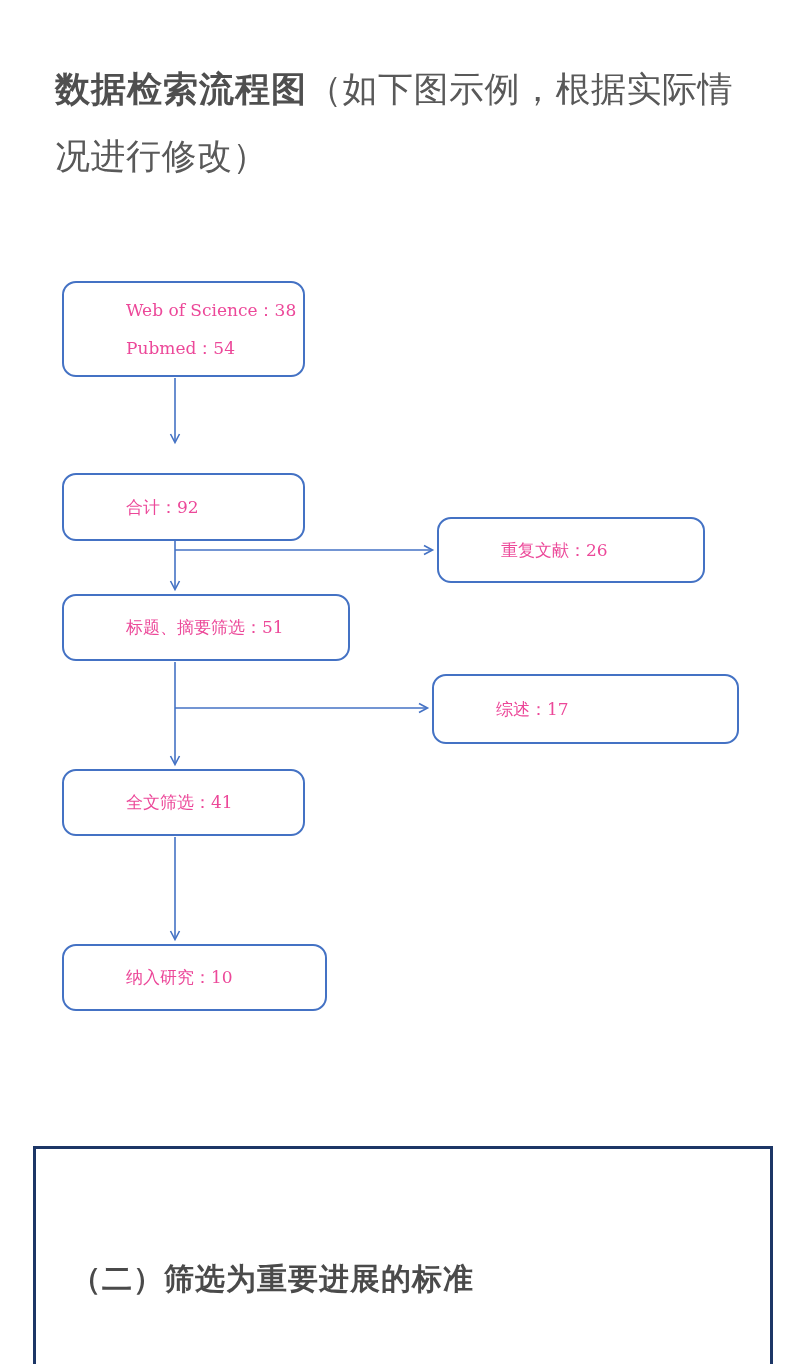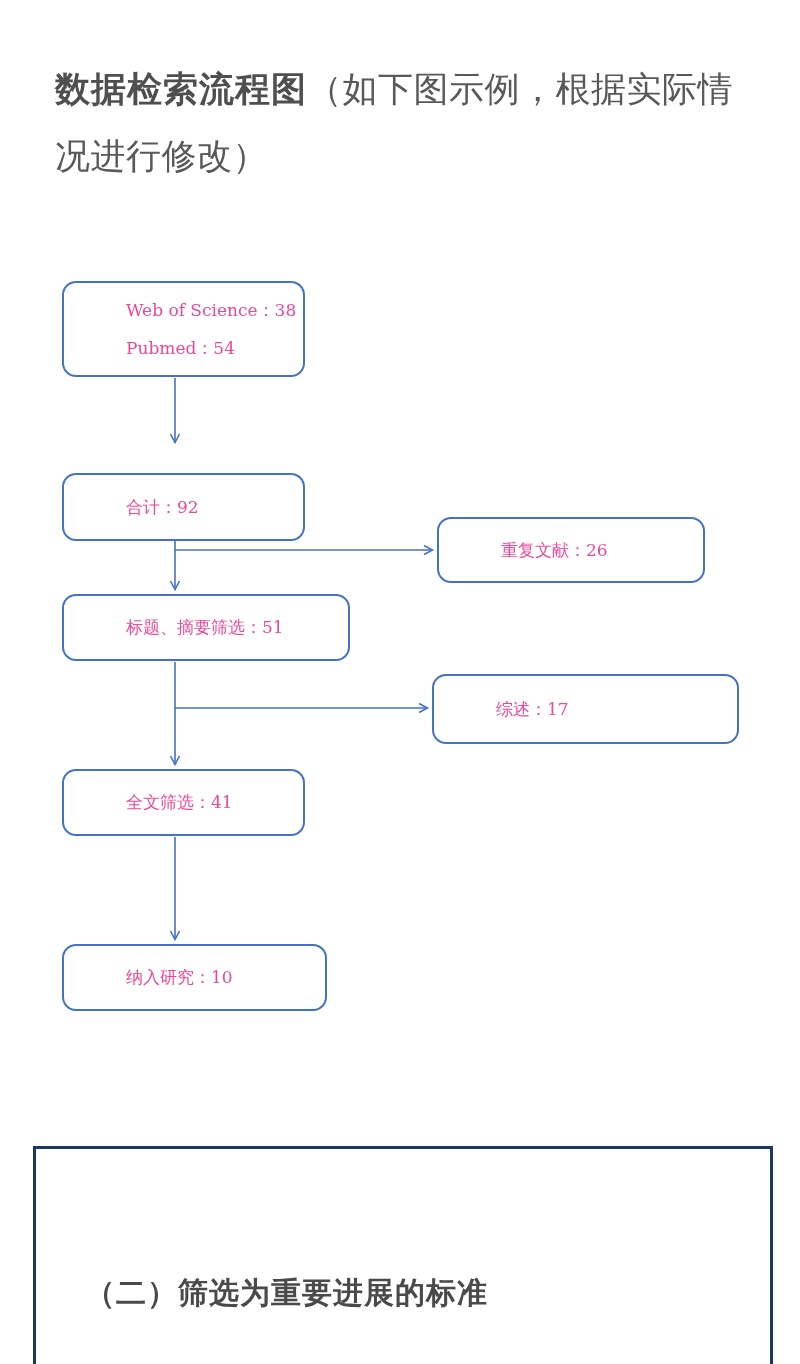--- a/index.html
+++ b/index.html
@@ -75,21 +75,21 @@
     width: 740px;
     height: 330px;               
     box-sizing: border-box;
     border: 3px solid #1c3666;
     background: #ffffff;
   }
   .section-heading {
     position: absolute;
     left: 35px;
     top: 110px;
-    margin: 14px;
+    margin: 0;
     font-size: 30px;
     font-weight: bold;
     color: #4a4a4a;
     letter-spacing: 1px;
     font-family: "Liberation Sans", "DejaVu Sans", sans-serif;
   }
 </style>
 </head>
 <body>
 

